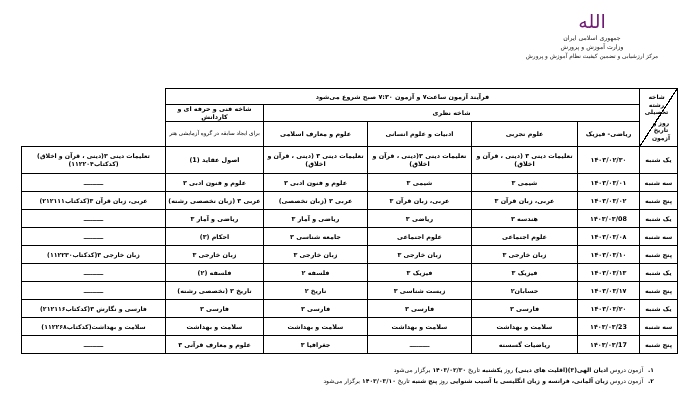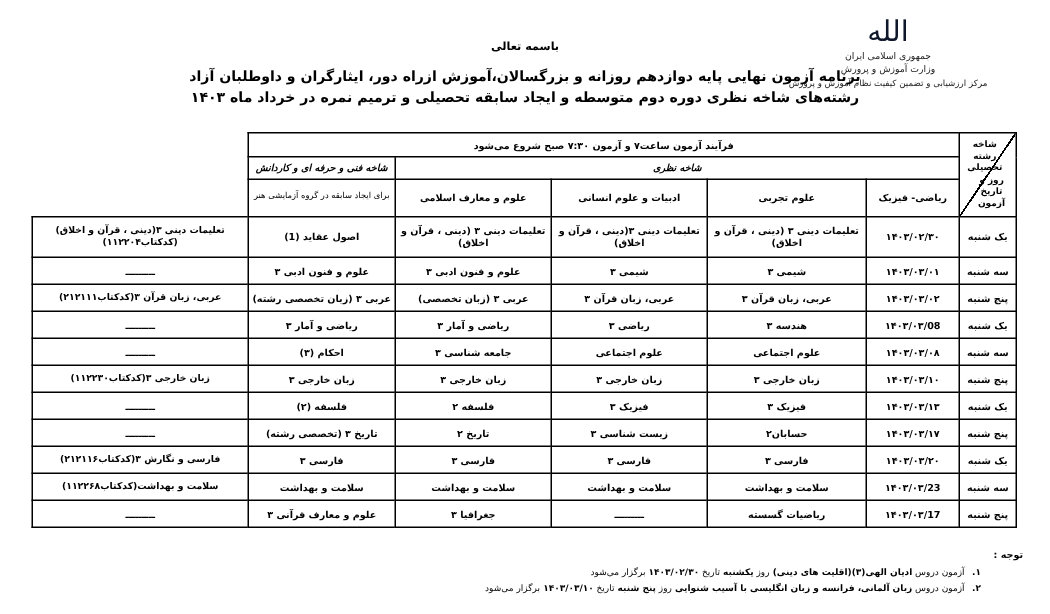--- a/index.html
+++ b/index.html
@@ -17,21 +17,21 @@
   
   .top{
     position:absolute;top:0;left:0;width:700px;height:86px;
   }
   .org-block{
     position:absolute;top:12px;right:8px;width:200px;
     text-align:center;
     line-height:1.45;
   }
   .emblem{
-    font-size:19px;line-height:1;margin-bottom:3px;color:#0f172a;
+    font-size:19px;line-height:1;margin-bottom:3px;color:#701a75;
     font-family:"DejaVu Sans",sans-serif;
   }
   .org-line{font-size:6.2px;letter-spacing:0;color:#1a1a1a;white-space:nowrap;}
   .org-line.l3{font-size:5.8px;}
 
   .center-block{
     position:absolute;top:26px;left:0;right:0;
     text-align:center;
   }
   .basmeh{font-size:7.5px;font-weight:bold;margin-bottom:10px;}
@@ -74,21 +74,21 @@
   col.c-mp{width:106px;}
   col.c-exp{width:104px;}
   col.c-hum{width:104px;}
   col.c-isl{width:98px;}
   col.c-voc{width:144px;}
 
   .band-top td{
     font-size:8.2px;font-weight:bold;height:15px;
   }
   .band-branch td{
-    font-size:7.2px;font-weight:bold;height:14px;font-style:italic;
+    font-size:7.2px;font-weight:bold;height:14px;
   }
   .band-field td{
     font-size:8px;font-weight:bold;height:24px;
   }
   .band-field td.voc-sub{
     font-size:5.6px;font-weight:normal;line-height:1.3;
   }
 
   
   .diag{
@@ -139,25 +139,20 @@
 
   <div class="top">
 
     <div class="org-block">
       <div class="emblem">الله</div>
       <div class="org-line">جمهوری اسلامی ایران</div>
       <div class="org-line">وزارت آموزش و پرورش</div>
       <div class="org-line l3">مرکز ارزشیابی و تضمین کیفیت نظام آموزش و پرورش</div>
     </div>
 
-    <div class="center-block">
-      <div class="basmeh">باسمه تعالی</div>
-      <div class="title-1">برنامه آزمون نهایی پایه دوازدهم روزانه و بزرگسالان،آموزش ازراه دور، ایثارگران و داوطلبان آزاد</div>
-      <div class="title-2">رشته‌های شاخه نظری دوره دوم متوسطه و ایجاد سابقه تحصیلی و ترمیم نمره در خرداد ماه ۱۴۰۳</div>
-    </div>
 
   </div>
 
   <div class="tbl-wrap">
     <table class="sched">
       <colgroup>
         <col class="c-day">
           <col class="c-date">
           <col class="c-mp">
           <col class="c-exp">
@@ -284,21 +279,20 @@
             <td class="dash">ـــــــــ</td>
             <td class="subj">جغرافیا ۳</td>
             <td class="subj">علوم و معارف قرآنی ۳</td>
             <td class="dash">ـــــــــ</td>
           </tr>
         </tbody>
     </table>
   </div>
 
   <div class="notes">
-    <div class="nhead">توجه :</div>
     <div id="notes-list">
         <div class="nrow">
           <span class="num">۱.</span>
           <span class="txt"><span>آزمون دروس </span><b class="spaced">ادیان الهی(۳)(اقلیت  های دینی) </b><span>روز </span><b>یکشنبه </b><span>تاریخ </span><b>۱۴۰۳/۰۲/۳۰ </b><span>برگزار می‌شود </span></span>
         </div>
         <div class="nrow">
           <span class="num">۲.</span>
           <span class="txt"><span>آزمون دروس </span><b class="spaced">زبان آلمانی، فرانسه و زبان انگلیسی با آسیب شنوایی </b><span>روز </span><b>پنج شنبه </b><span>تاریخ </span><b>۱۴۰۳/۰۳/۱۰ </b><span>برگزار می‌شود </span></span>
         </div>
       </div>

